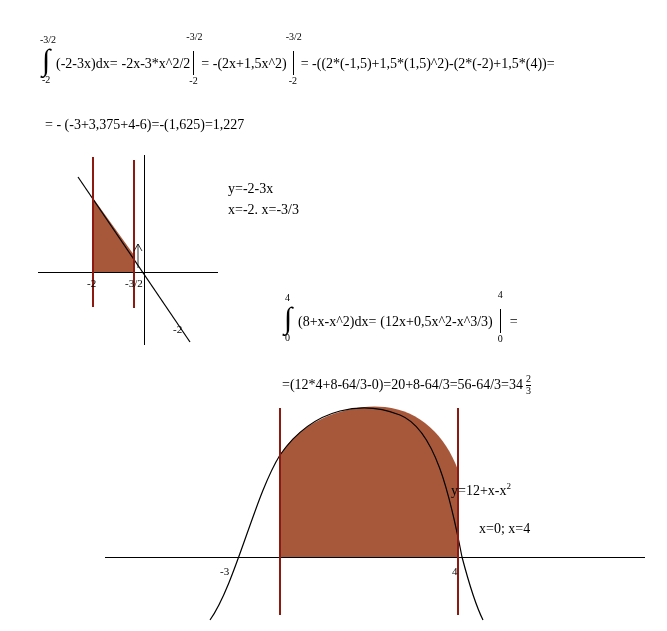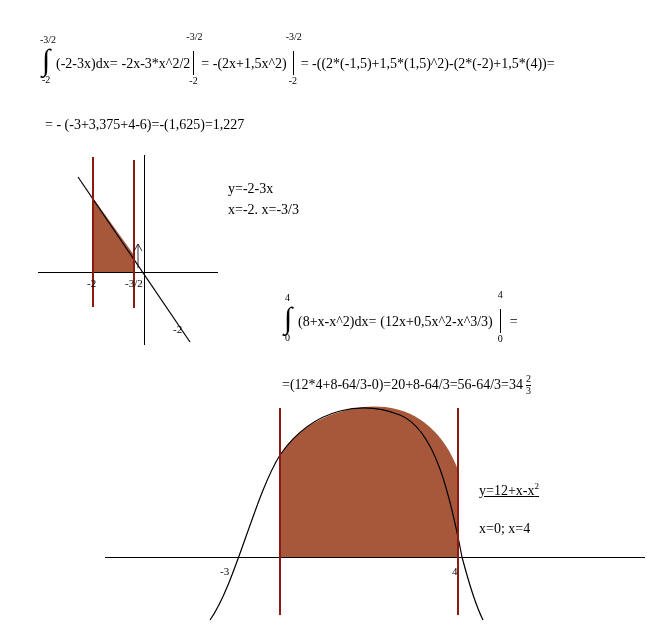--- a/index.html
+++ b/index.html
@@ -191,16 +191,16 @@
     <path d="M 110,225 C 135,190 155,100 180,60 C 215,10 265,6 300,20 C 335,34 350,100 362,162 C 372,200 378,215 383,225" fill="none" stroke="#000000" stroke-width="1.2"></path>
   </svg>
 
   <div class="abs vline-red" style="left:179px; top:13px; height:207px;"></div>
   <div class="abs vline-red" style="left:357px; top:13px; height:207px;"></div>
 
   <div class="abs label" style="left:120px; top:170px;">-3</div>
   <div class="abs label" style="left:352px; top:170px;">4</div>
 </div>
 
-<div class="abs mathline" style="left:479px; top:482px;text-decoration:underline;">
+<div class="abs mathline" style="left:451px; top:482px;">
   <span>y=12+x-x</span><sup class="exp">2</sup>
 </div>
 <div class="abs mathline" style="left:479px; top:521px;">x=0; x=4</div>
 
 </body></html>

